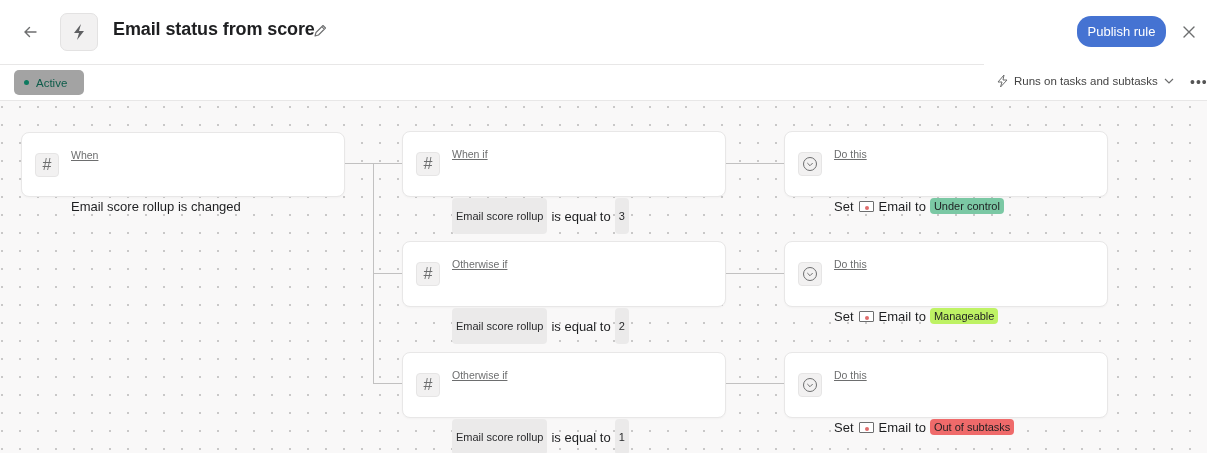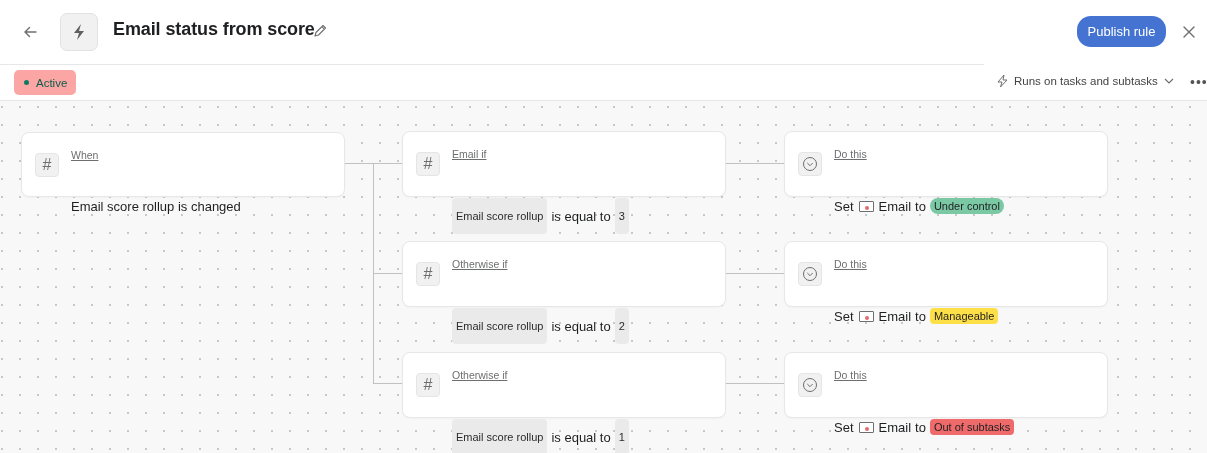--- a/index.html
+++ b/index.html
@@ -8,21 +8,21 @@
 
   .header { position: absolute; left: 0; top: 0; width: 984px; height: 65px; background: #fff; border-bottom: 1px solid #e8e7e7; }
   .back-btn { position: absolute; left: 18px; top: 20px; width: 24px; height: 24px; display: flex; align-items: center; justify-content: center; cursor: pointer; }
   .rule-icon { position: absolute; left: 60px; top: 13px; width: 38px; height: 38px; border-radius: 7px; background: #f2f1f1; border: 1px solid #e3e2e2; display: flex; align-items: center; justify-content: center; }
   .title { position: absolute; left: 113px; top: 19px; font-size: 18px; font-weight: 700; color: #1e1f21; letter-spacing: -0.1px; }
   .edit-btn { position: absolute; left: 311px; top: 22px; width: 18px; height: 18px; display: flex; align-items: center; justify-content: center; cursor: pointer; }
   .publish-btn { position: absolute; left: 1077px; top: 16px; width: 89px; height: 31px; background: #4573d2; color: #fff; border-radius: 14px; font-size: 13px; display: flex; align-items: center; justify-content: center; border: none; font-family: "Liberation Sans", sans-serif; cursor: pointer; }
   .close-btn { position: absolute; left: 1178px; top: 21px; width: 22px; height: 22px; display: flex; align-items: center; justify-content: center; cursor: pointer; }
 
   .subbar { position: absolute; left: 0; top: 65px; width: 1207px; height: 36px; background: #fff; border-bottom: 1px solid #e8e7e7; }
-  .status-badge { position: absolute; left: 14px; top: 5px; height: 25px; padding: 0 9px 0 10px; background: #fca5a5; border-radius: 5px; display: flex; align-items: center; gap: 7px; font-size: 11.5px; color: #0d5c4a; }
+  .status-badge { position: absolute; left: 14px; top: 5px; height: 25px; padding: 0 17px 0 10px; background: #a3a3a3; border-radius: 5px; display: flex; align-items: center; gap: 7px; font-size: 11.5px; color: #0d5c4a; }
   .status-dot { width: 5px; height: 5px; border-radius: 50%; background: #0d7a5f; }
   .runs-on { position: absolute; left: 996px; top: 9px; display: flex; align-items: center; gap: 5px; font-size: 11.5px; color: #444; cursor: pointer; }
   .more-btn { position: absolute; left: 1190px; top: 9px; font-size: 14px; color: #555; letter-spacing: 1px; cursor: pointer; }
 
   .canvas { position: absolute; left: 0; top: 101px; width: 1207px; height: 352px; background-color: #f9f8f8;
     background-image: radial-gradient(circle, #c9c8c8 0.9px, transparent 1.1px);
     background-size: 18px 18px; background-position: -7px -3px; }
 
   .connector { position: absolute; background: #c2c1c1; }
 
@@ -93,21 +93,21 @@
   <div class="connector" style="left:725px; top:282px; width:60px; height:1px;"></div>
 
   <div class="card" style="left:21px; top:31px; width:324px; height:65px;">
     <div class="card-icon">#</div>
     <div class="card-label">When</div>
     <div class="card-body">Email score rollup is changed</div>
   </div>
 
   <div class="card" style="left:402px; top:30px; width:324px; height:66px;">
     <div class="card-icon">#</div>
-    <div class="card-label">Email if</div>
+    <div class="card-label">When if</div>
     <div class="card-body">
       <span class="chip">Email score rollup</span>
       <span>is equal to</span>
       <span class="chip">3</span>
     </div>
   </div>
   <div class="card" style="left:402px; top:140px; width:324px; height:66px;">
     <div class="card-icon">#</div>
     <div class="card-label">Otherwise if</div>
     <div class="card-body">
@@ -132,37 +132,37 @@
           <circle cx="8" cy="8" r="6.5" stroke="#6d6e6f" stroke-width="1" fill="none"></circle>
           <path d="M5.3 7l2.7 2.7L10.7 7" stroke="#6d6e6f" stroke-width="1" fill="none"></path>
         </svg>
     </div>
     <div class="card-label">Do this</div>
     <div class="card-body">
       <span>Set</span>
       <span class="mail-ico"></span>
       <span>Email</span>
       <span>to</span>
-      <span class="opt" style="background:#7bc8a4;border-radius:8px;">Under control</span>
+      <span class="opt" style="background:#7bc8a4;">Under control</span>
     </div>
   </div>
   <div class="card" style="left:784px; top:140px; width:324px; height:66px;">
     <div class="card-icon">
       <svg width="16" height="16" viewBox="0 0 16 16">
           <circle cx="8" cy="8" r="6.5" stroke="#6d6e6f" stroke-width="1" fill="none"></circle>
           <path d="M5.3 7l2.7 2.7L10.7 7" stroke="#6d6e6f" stroke-width="1" fill="none"></path>
         </svg>
     </div>
     <div class="card-label">Do this</div>
     <div class="card-body">
       <span>Set</span>
       <span class="mail-ico"></span>
       <span>Email</span>
       <span>to</span>
-      <span class="opt" style="background:#fde047;">Manageable</span>
+      <span class="opt" style="background:#bef264;">Manageable</span>
     </div>
   </div>
   <div class="card" style="left:784px; top:251px; width:324px; height:66px;">
     <div class="card-icon">
       <svg width="16" height="16" viewBox="0 0 16 16">
           <circle cx="8" cy="8" r="6.5" stroke="#6d6e6f" stroke-width="1" fill="none"></circle>
           <path d="M5.3 7l2.7 2.7L10.7 7" stroke="#6d6e6f" stroke-width="1" fill="none"></path>
         </svg>
     </div>
     <div class="card-label">Do this</div>

